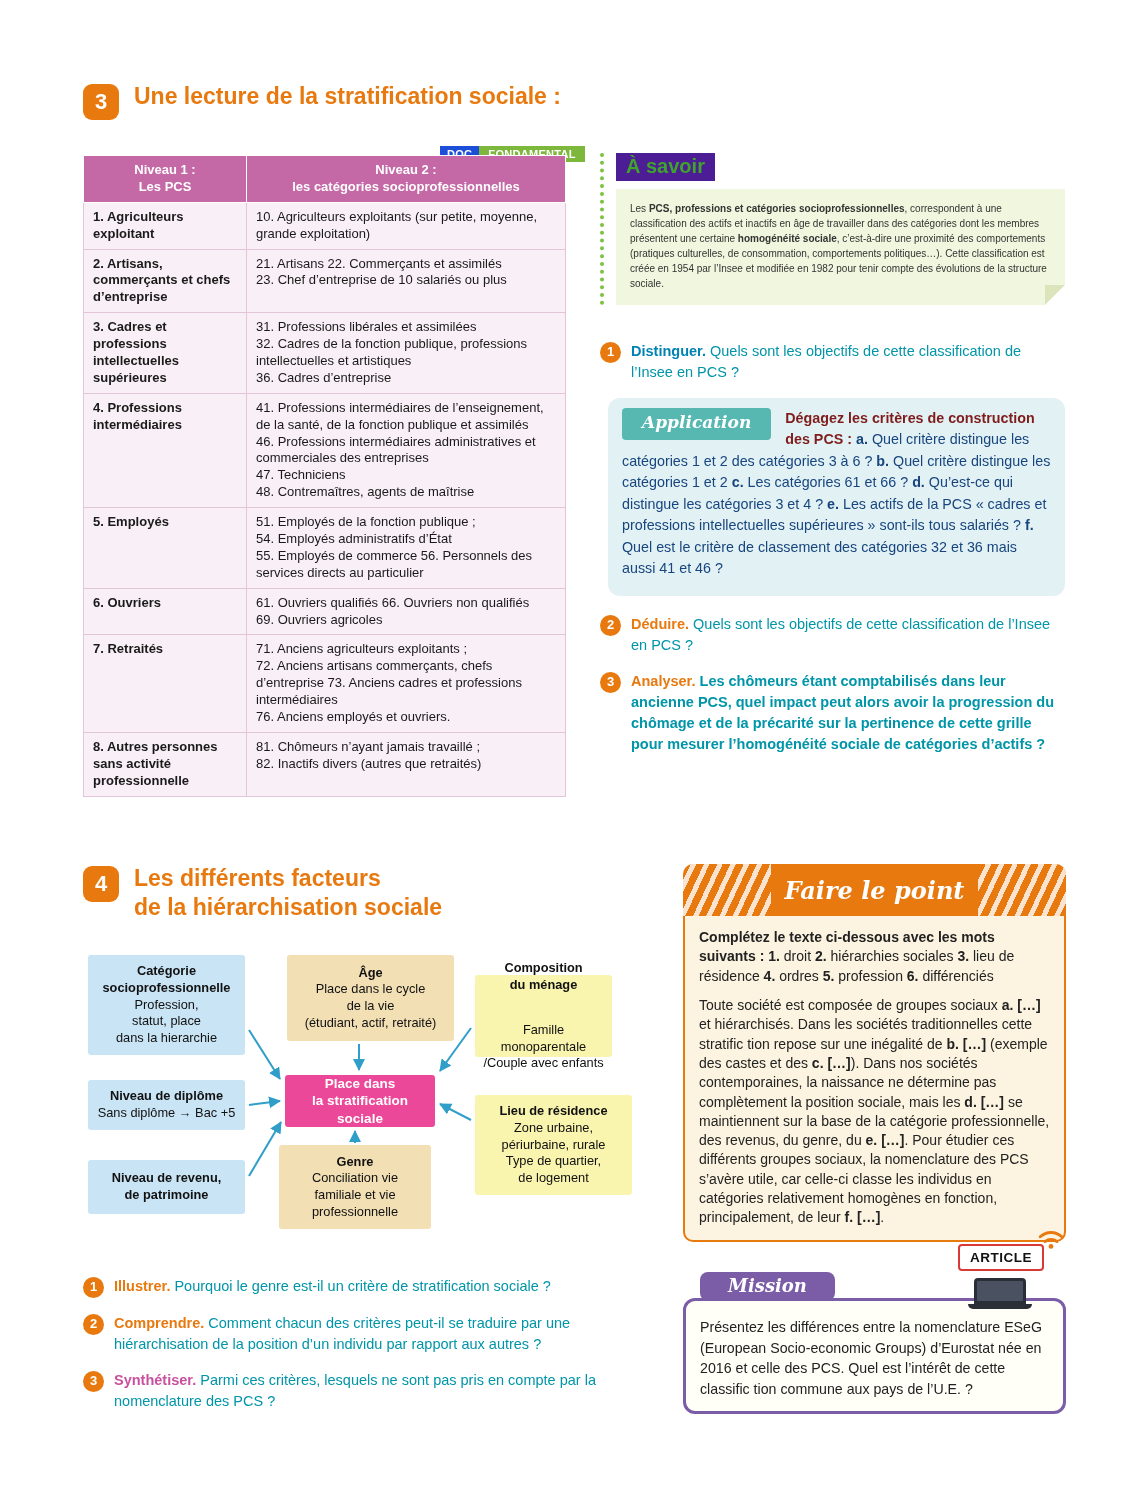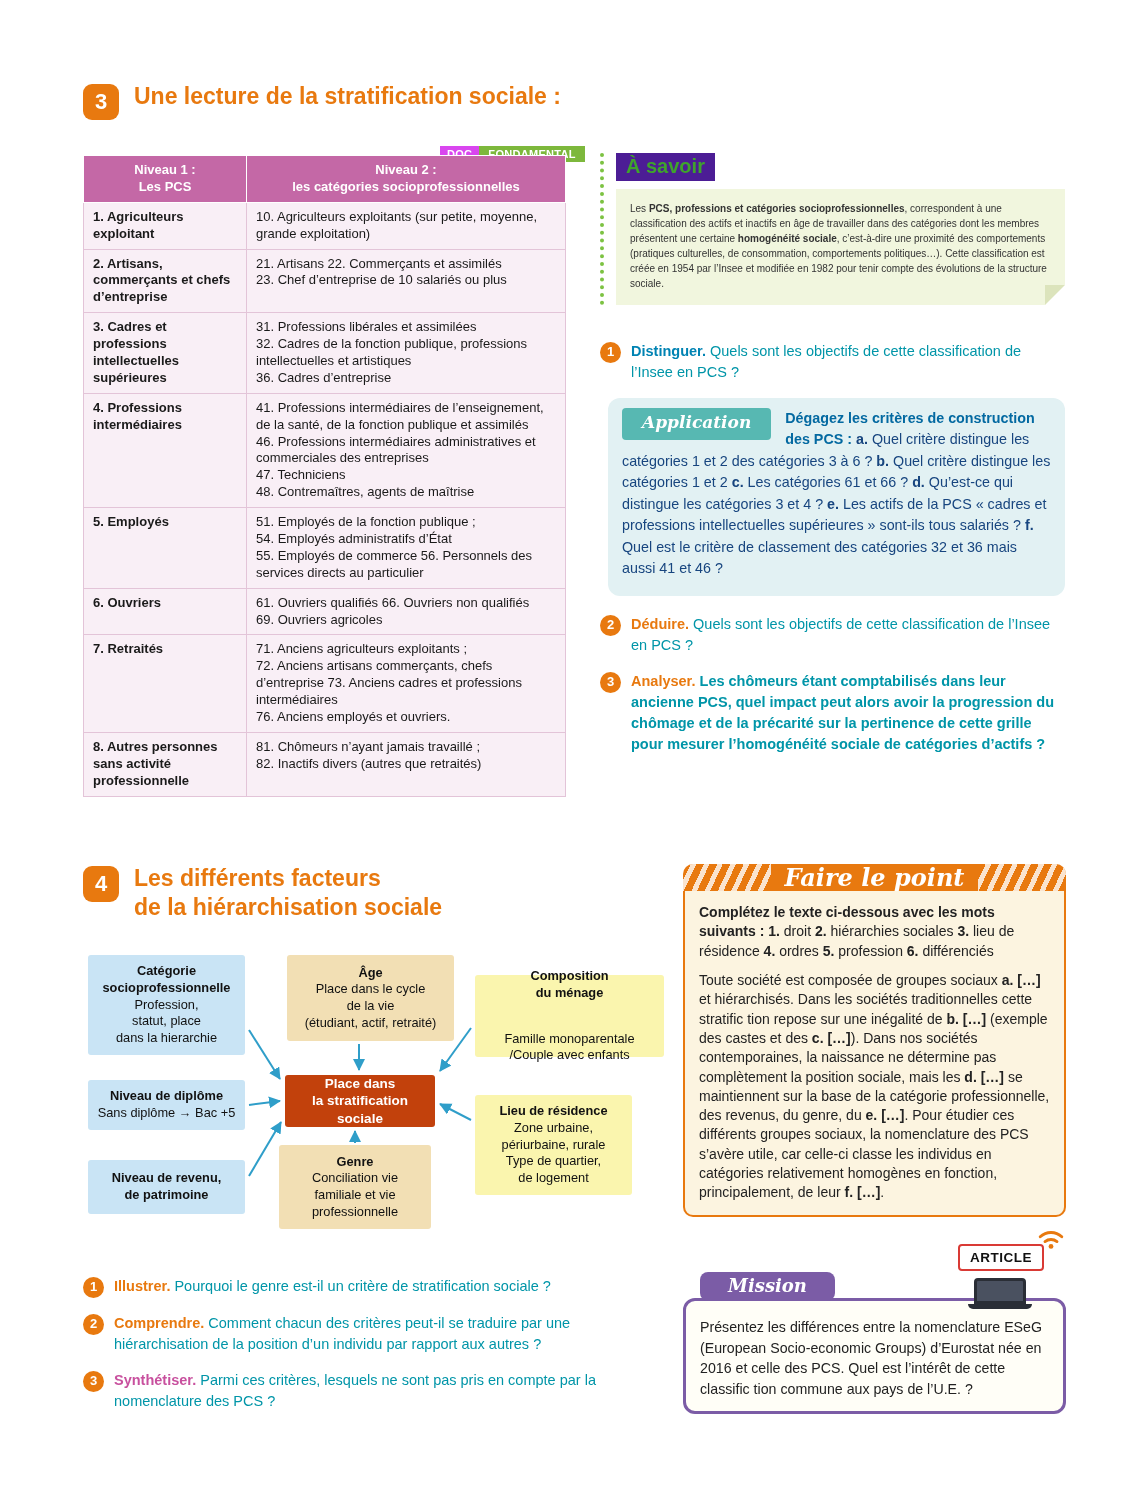--- a/index.html
+++ b/index.html
@@ -10,21 +10,21 @@
   
   .sec-header { position:absolute; left:83px; display:flex; gap:15px; align-items:flex-start; }
   #s3-header { top:82px; width:990px; }
   #s4-header { top:864px; width:580px; }
   .num-badge { width:36px; height:36px; background:#E8790F; color:#fff; font-size:22px; font-weight:bold;
                border-radius:9px; display:flex; align-items:center; justify-content:center; flex:0 0 auto; margin-top:2px;}
   .sec-title { color:#E8790F; font-size:23px; font-weight:bold; line-height:1.26; }
 
   
   #doc-badge { position:absolute; top:146px; left:440px; display:flex; font-size:11px; font-weight:bold; letter-spacing:.3px; }
-  #doc-badge .doc  { background:#d946ef; color:#fff; padding:2px 7px; }
+  #doc-badge .doc  { background:#1d4ed8; color:#fff; padding:2px 7px; }
   #doc-badge .fond { background:#7DB83C; color:#fff; padding:2px 9px; }
 
   
   .pcs-table { position:absolute; left:83px; top:155px; width:483px; border-collapse:collapse; font-size:13px; color:#1a1a1a; }
   .pcs-table th { background:#C468A6; color:#fff; font-weight:bold; text-align:center; padding:6px 4px;
                   white-space:pre-line; line-height:1.3; border:1px solid #fff; font-size:13px;}
   .pcs-table th.h1 { width:163px; }
   .pcs-table td { background:#F9EFF6; padding:6px 9px; vertical-align:top; border:1px solid #E3C4D8; line-height:1.3; }
   .pcs-table td.lv1 { font-weight:bold; }
   .pcs-table td.lv2 { white-space:pre-line; }
@@ -47,39 +47,39 @@
   .v-blue { color:#0083B3; } .v-orange { color:#E8790F; } .v-pink { color:#C8509E; }
 
   
   .app-box { background:#E2F1F3; border-radius:12px; padding:10px 14px 16px; margin:2px 0 18px 8px;
              font-size:14.3px; line-height:1.5; color:#17457F; overflow:hidden; }
   .app-badge { float:left; background:#57B8B2; color:#fff; font-family:"DejaVu Serif", serif; font-style:italic;
                font-weight:bold; font-size:17px; padding:2px 20px 4px; border-radius:4px; margin:0 14px 4px 0; }
 
   
   .seg-b  { font-weight:bold; }
-  .seg-bt { font-weight:bold; color:#0369a1; }
+  .seg-bt { font-weight:bold; color:#7f1d1d; }
 
   
   #diagram { position:absolute; left:83px; top:948px; width:570px; height:292px; }
   .dbox { position:absolute; text-align:center; font-size:12.8px; line-height:1.3; color:#111; padding:5px 6px;
           white-space:pre-line; border-radius:3px; display:flex; flex-direction:column; justify-content:center; }
   .dtitle { font-weight:bold; }
   .blue   { background:#C9E4F5; }
   .tan    { background:#F2DFB4; }
   .yellow { background:#FAF5AE; }
-  .center-box { background:#c2410c; color:#fff; font-weight:bold; font-size:13.5px; }
+  .center-box { background:#ec4899; color:#fff; font-weight:bold; font-size:13.5px; }
   #arrows { position:absolute; left:0; top:0; pointer-events:none; }
 
   
   #s4-questions { position:absolute; left:83px; top:1276px; width:585px; }
 
   
   #faire { position:absolute; left:683px; top:864px; width:383px; }
-  .faire-header { display:flex; align-items:stretch; height:27px; border-radius:10px 10px 0 0; overflow:hidden; background:#E8790F; }
+  .faire-header { display:flex; align-items:stretch; height:52px; border-radius:10px 10px 0 0; overflow:hidden; background:#E8790F; }
   .stripe { flex:1; background:repeating-linear-gradient(115deg, rgba(255,255,255,0) 0 7px, rgba(255,255,255,.8) 7px 12px); }
   .faire-title { color:#fff; font-family:"DejaVu Serif", serif; font-style:italic; font-weight:bold; font-size:24px;
                  padding:0 14px; display:flex; align-items:center; white-space:nowrap; }
   .faire-body { background:#FCF4E0; border:2px solid #E8790F; border-top:none; border-radius:0 0 10px 10px;
                 padding:12px 14px; font-size:14px; line-height:1.38; color:#222; }
   .faire-intro { margin-bottom:10px; }
 
   
   #article-group { position:absolute; left:952px; top:1226px; width:116px; height:84px; z-index:3; }
   .wifi-icon { position:absolute; right:2px; top:0; }
@@ -234,21 +234,21 @@
       <div style="white-space: pre-line;">Profession,
 statut, place
 dans la hierarchie</div>
     </div>
     <div class="dbox tan" style="left:204px; top:7px; width:167px; height:86px;">
       <div class="dtitle" style="white-space: pre-line;">Âge</div>
       <div style="white-space: pre-line;">Place dans le cycle
 de la vie
 (étudiant, actif, retraité)</div>
     </div>
-    <div class="dbox yellow" style="left:392px; top:27px; width:189px; height:82px;gap:29px;">
+    <div class="dbox yellow" style="left:392px; top:27px; width:137px; height:82px;gap:29px;">
       <div class="dtitle" style="white-space: pre-line;">Composition
 du ménage</div>
       <div style="white-space: pre-line;">Famille monoparentale
 /Couple avec enfants</div>
     </div>
     <div class="dbox blue" style="left:5px; top:132px; width:157px; height:50px;">
       <div class="dtitle" style="white-space: pre-line;">Niveau de diplôme</div>
       <div style="white-space: pre-line;">Sans diplôme → Bac +5</div>
     </div>
     <div class="dbox center-box" style="left:202px; top:127px; width:150px; height:52px;">

